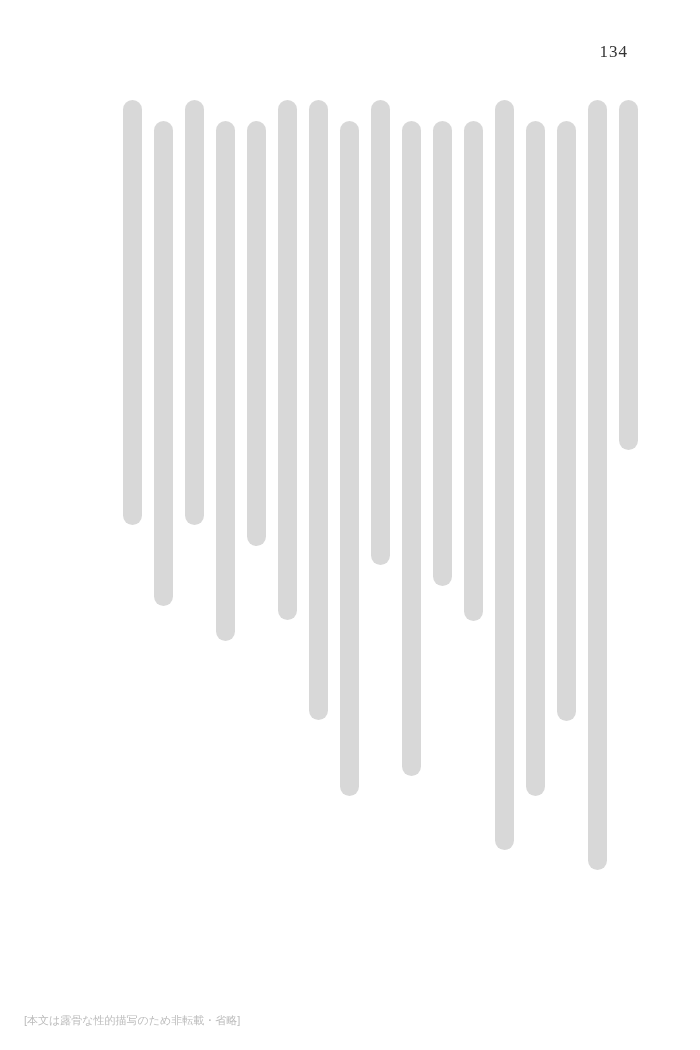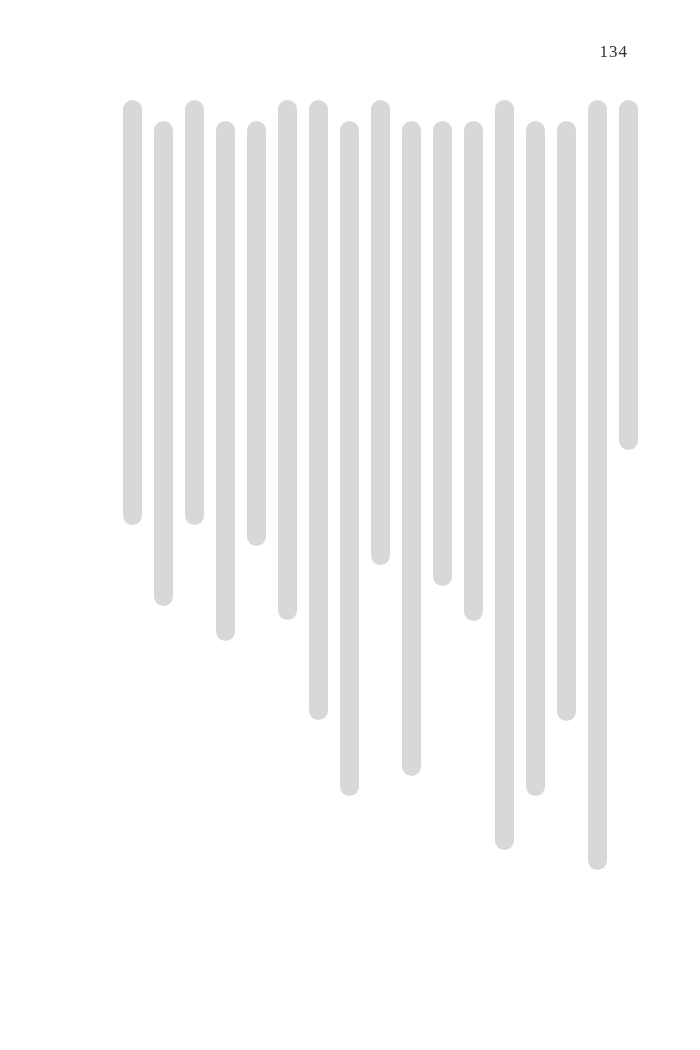--- a/index.html
+++ b/index.html
@@ -71,14 +71,15 @@
       <div class="text-line indent" style="height: 675px;"></div>
       <div class="text-line" style="height: 620px;"></div>
       <div class="text-line" style="height: 520px;"></div>
       <div class="text-line indent" style="height: 425px;"></div>
       <div class="text-line indent" style="height: 520px;"></div>
       <div class="text-line" style="height: 425px;"></div>
       <div class="text-line indent" style="height: 485px;"></div>
       <div class="text-line" style="height: 425px;"></div>
     </div>
 
+  <div class="redaction-note">[本文は露骨な性的描写のため非転載・省略]</div>
 
 </div>
 
 </body></html>

